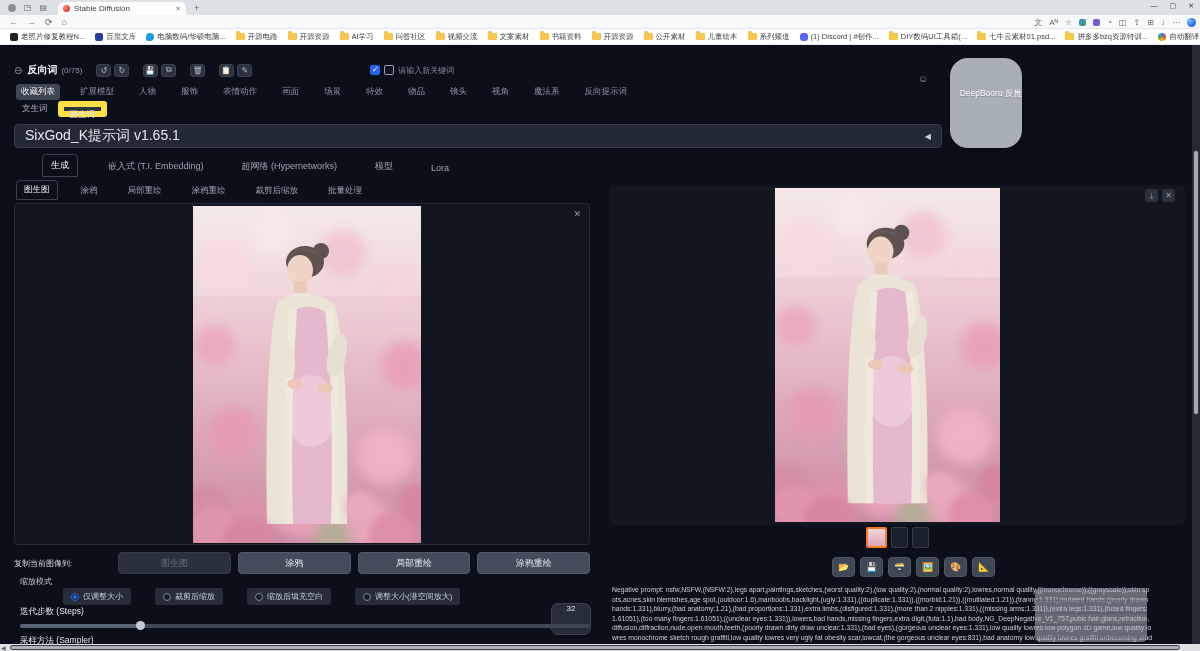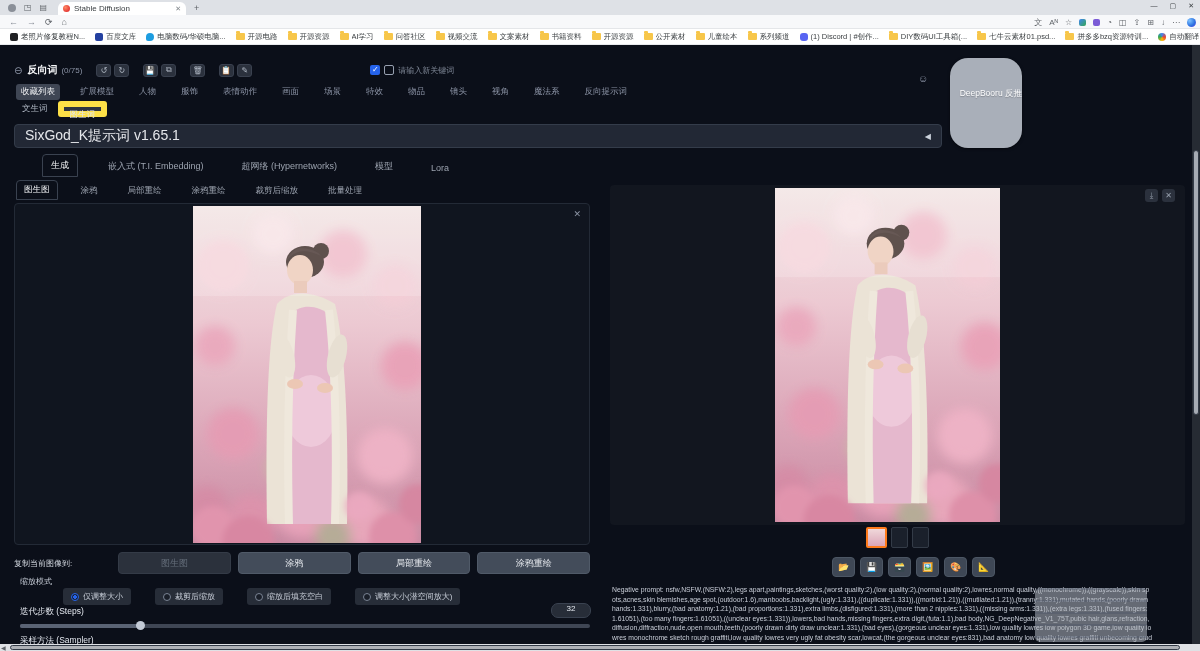--- a/index.html
+++ b/index.html
@@ -90,21 +90,21 @@
   .copy-btn:last-child { margin-right:0; }
   .copy-btn.disabled { background:#2b313c; border-color:#343b47; color:#646d7a; }
 
   .rz-label { position:absolute; left:20px; top:531px; font-size:8px; color:#c6ccd6; }
   .rz-row { position:absolute; left:20px; top:543px; display:flex; gap:24px; height:17px;margin-left:43px; }
   .rz-opt { display:flex; align-items:center; gap:4px; background:#272d38; border-radius:3px; padding:0 8px; font-size:8px; color:#c6ccd6; }
   .radio { width:8px; height:8px; border-radius:50%; border:1px solid #7a8494; background:#1a1f29; }
   .radio.on { border-color:var(--accent-blue); background:radial-gradient(circle, var(--accent-blue) 0 45%, #1a1f29 50%); }
 
   .steps-label { position:absolute; left:20px; top:561px; font-size:8.5px; color:#e5e9f0; }
-  .steps-val { position:absolute; left:551px; top:558px; width:40px; height:15px; background:#272d38; border:1px solid #3a4250; border-radius:7px; color:#e5e9f0; font-size:8px; display:flex; align-items:flex-start; justify-content:center; }
+  .steps-val { position:absolute; left:551px; top:558px; width:40px; height:32px; background:#272d38; border:1px solid #3a4250; border-radius:7px; color:#e5e9f0; font-size:8px; display:flex; align-items:flex-start; justify-content:center; }
   .slider { position:absolute; left:20px; top:576px; width:570px; height:9px; }
   .slider .track { position:absolute; left:0; top:3px; width:100%; height:4px; background:#3f4654; border-radius:2px; }
   .slider .fill { position:absolute; left:0; top:3px; width:21%; height:4px; background:#5a6374; border-radius:2px; }
   .slider .knob { position:absolute; left:116px; top:0; width:9px; height:9px; border-radius:50%; background:#c3cad6; }
   .sampler-label { position:absolute; left:20px; top:590px; font-size:8.5px; color:#e5e9f0; }
 
   
   .viewer { position:absolute; left:610px; top:140px; width:575px; height:340px; background:#12161f; border-radius:4px; }
   .vw-btns { position:absolute; right:10px; top:4px; display:flex; gap:4px; }
   .vw-btn { width:13px; height:13px; background:#2b313d; border-radius:3px; color:#98a1ae; font-size:8px; display:flex; align-items:center; justify-content:center; }

